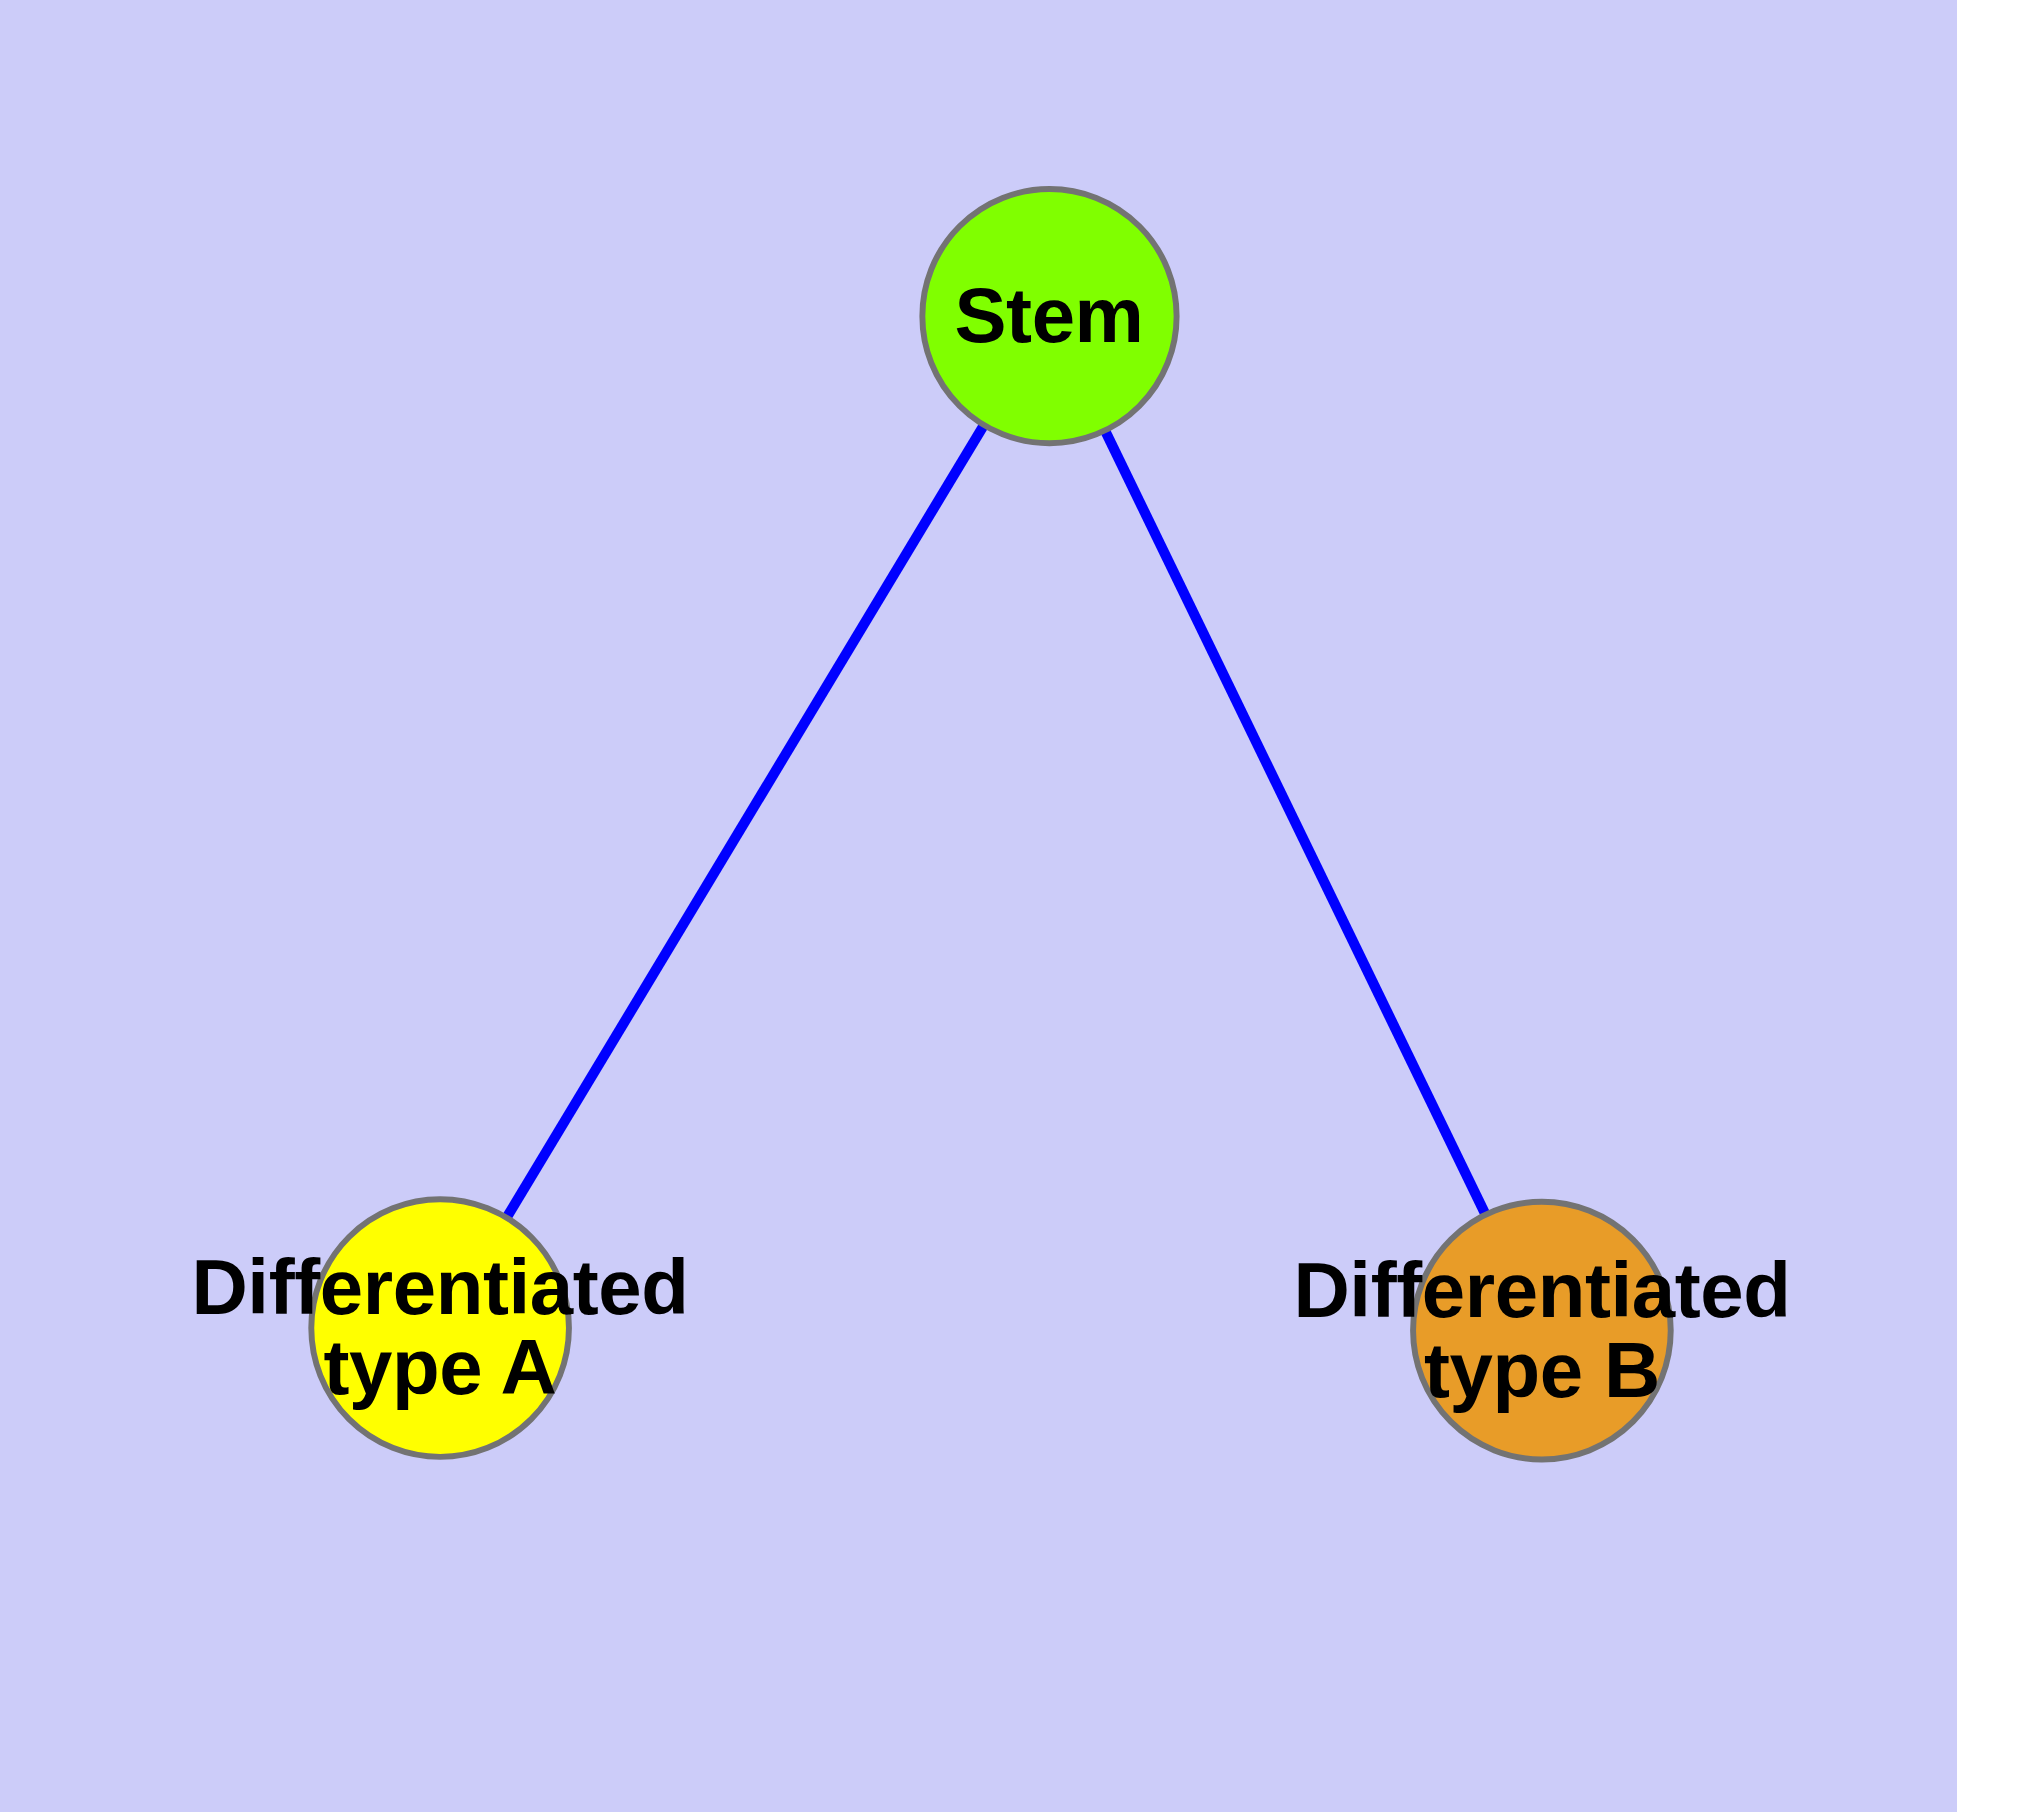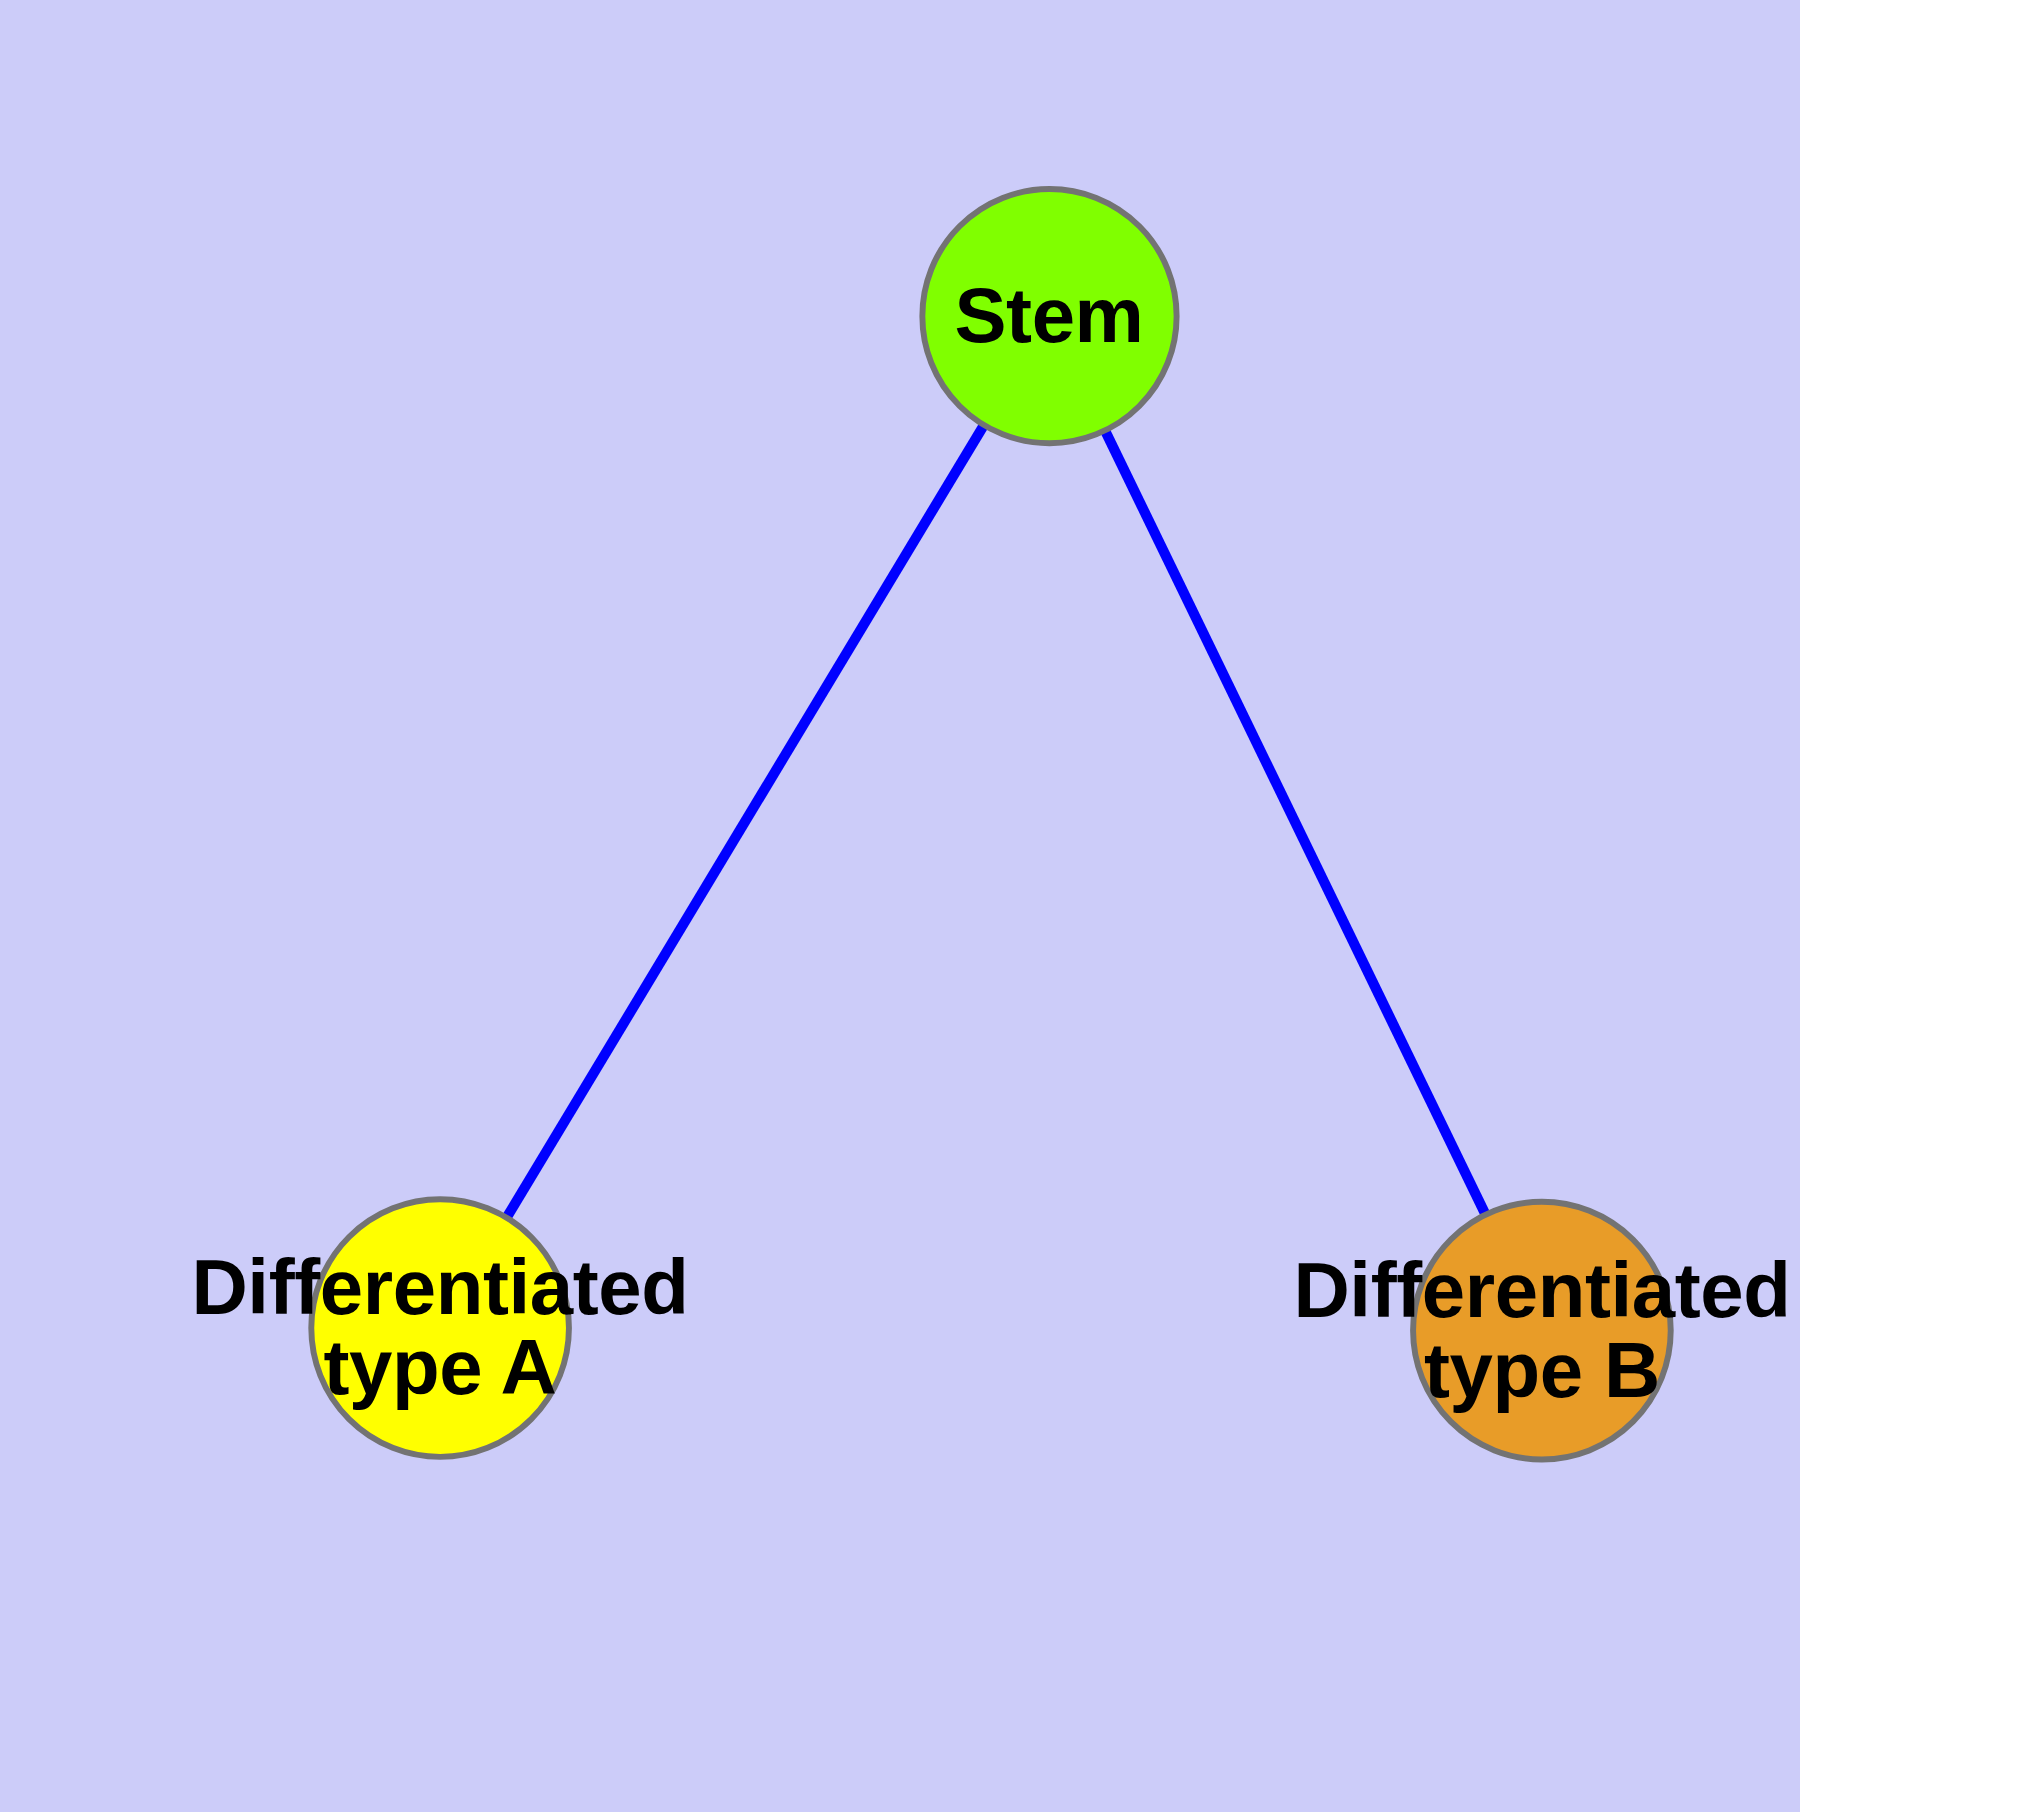--- a/index.html
+++ b/index.html
@@ -38,21 +38,21 @@
     line-height: 1.02;
     white-space: pre;
     letter-spacing: -0.4px;
     pointer-events: none;
     transform: translate(-50%, -50%);
   }
 </style>
 </head>
 <body>
 
-<div id="canvas" style="width: 1800px; height: 1812px;">
+<div id="canvas" style="width: 1957px; height: 1812px;">
 
   <div id="plot-bg" style="background: rgb(204, 204, 249); width: 2021px; height: 1812px;"></div>
 
   <svg id="graph-svg" viewBox="0 0 2384 2138" xmlns="http://www.w3.org/2000/svg">
     <g>
       <line id="edge-0" x1="1160.6199880268857" y1="501.5003258635584" x2="597.4117454660891" y2="1436.7863364582608" stroke="#0000ff" stroke-width="12" stroke-linecap="butt"></line>
       <line id="edge-1" x1="1303.4991057464472" y1="507.94394075472866" x2="1752.6275728436" y2="1433.256806701875" stroke="#0000ff" stroke-width="12" stroke-linecap="butt"></line>
     </g>
     <g>
       <circle id="node-0" cx="1238" cy="373" r="150" fill="#80ff00" stroke="#737373" stroke-width="7"></circle>

